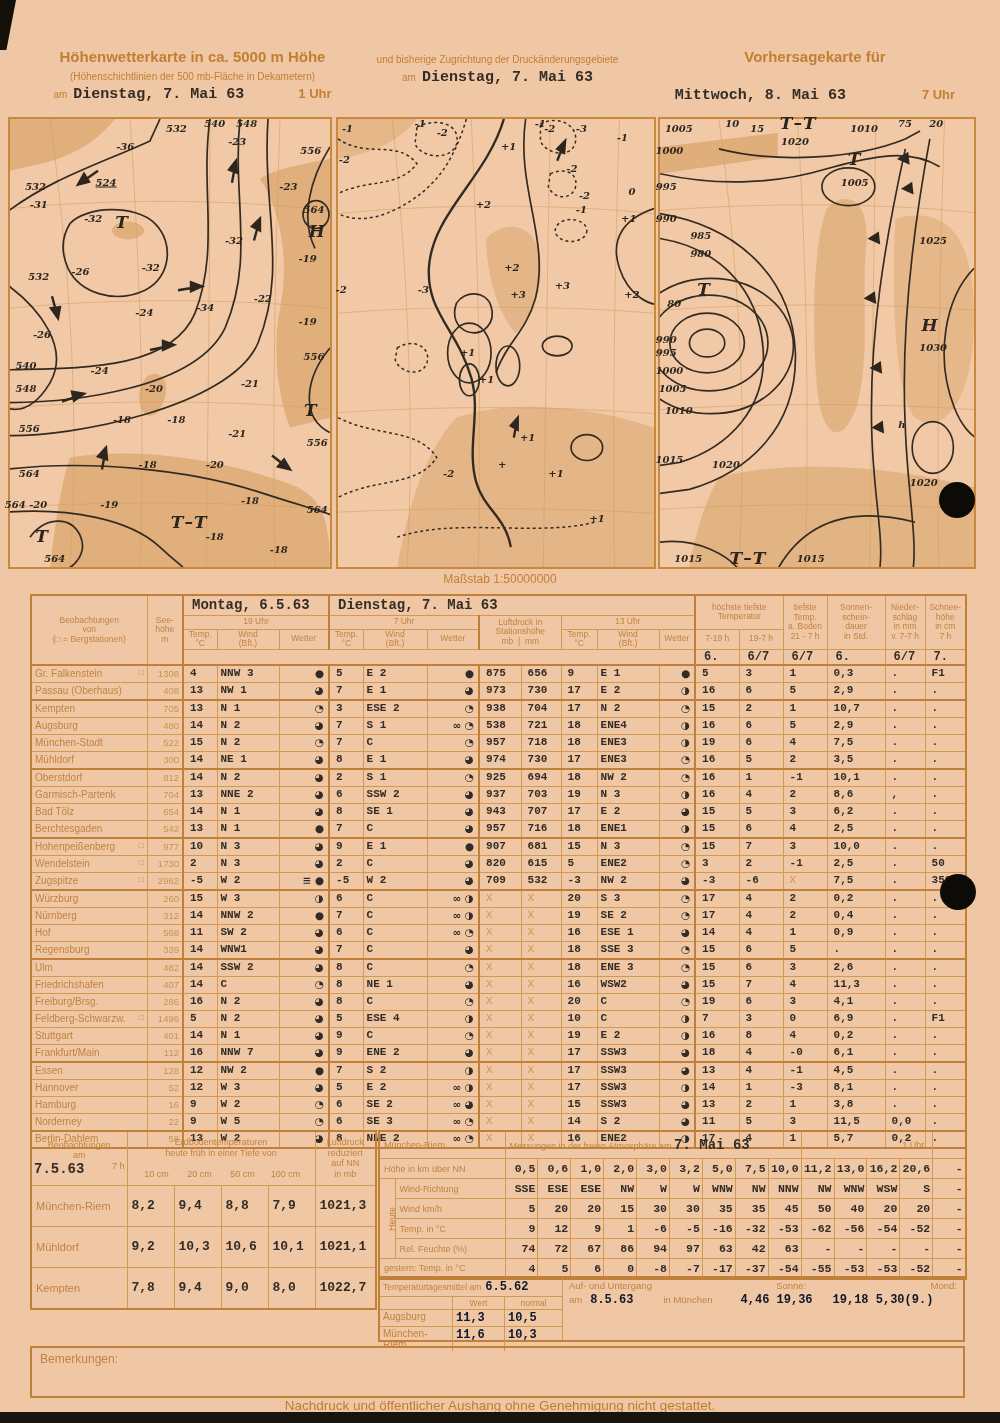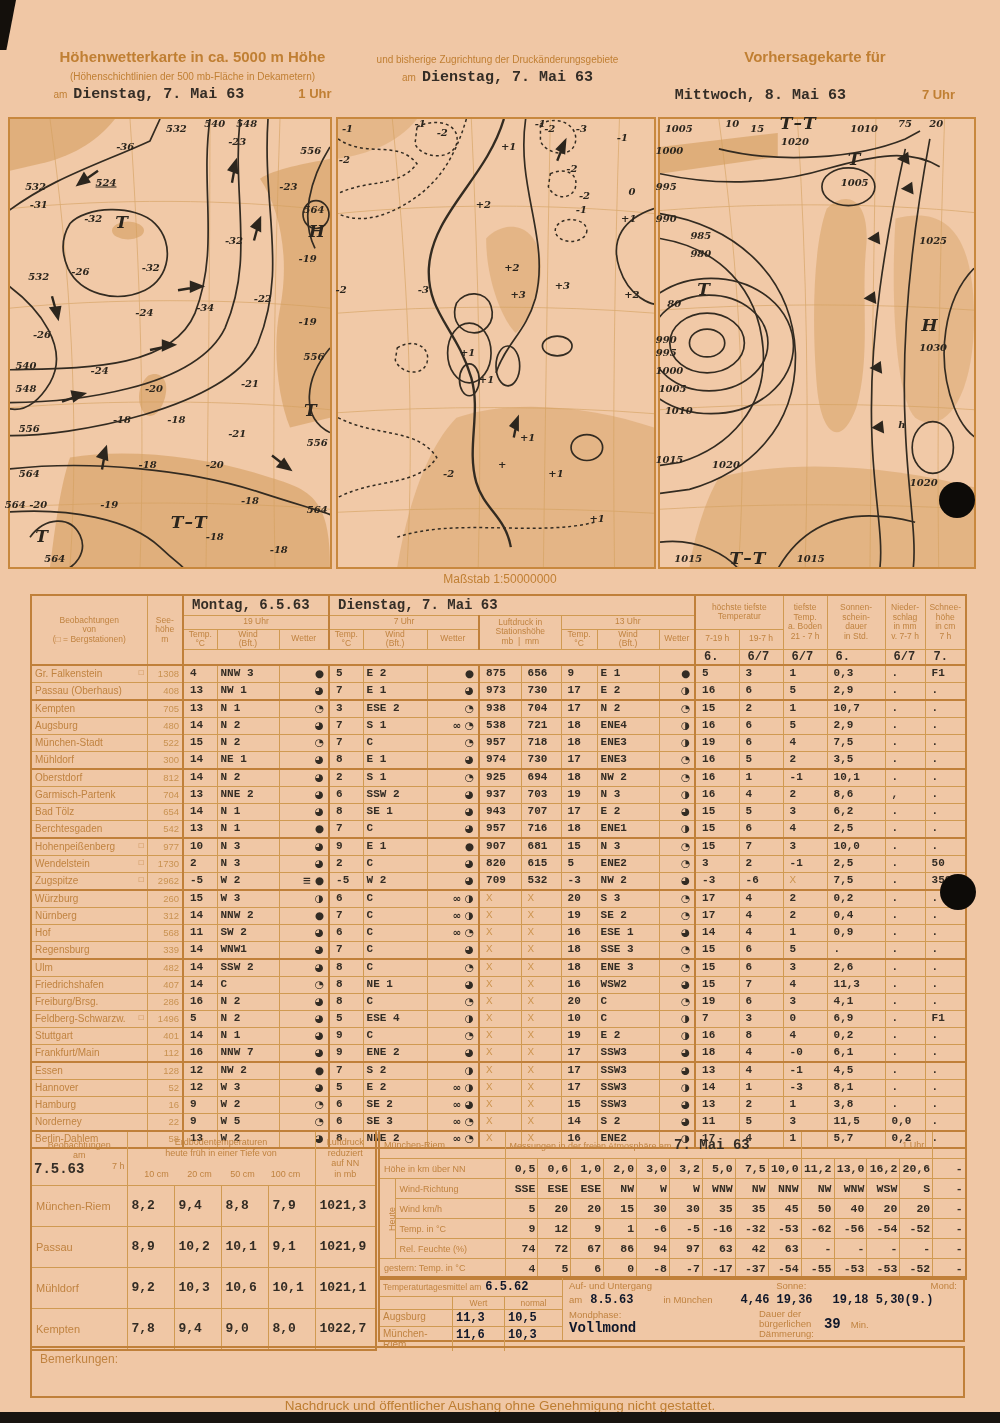--- a/index.html
+++ b/index.html
@@ -1032,28 +1032,20 @@
     <tbody id="gnd-body">
         <tr>
           <td class="nm">München-Riem</td>
           <td>8,2</td>
           <td>9,4</td>
           <td>8,8</td>
           <td>7,9</td>
           <td>1021,3</td>
         </tr>
         <tr>
-          <td class="nm">Passau</td>
-          <td>8,9</td>
-          <td>10,2</td>
-          <td>10,1</td>
-          <td>9,1</td>
-          <td>1021,9</td>
-        </tr>
-        <tr>
           <td class="nm">Mühldorf</td>
           <td>9,2</td>
           <td>10,3</td>
           <td>10,6</td>
           <td>10,1</td>
           <td>1021,1</td>
         </tr>
         <tr>
           <td class="nm">Kempten</td>
           <td>7,8</td>
@@ -1211,35 +1203,20 @@
         <span>Sonne:</span>
         <span>Mond:</span>
       </div>
       <div style="display:flex;align-items:baseline;gap:8px;padding:0 6px;">
         <span>am</span>
         <span class="typedv">8.5.63</span>
         <span style="margin-left:22px;">in München</span>
         <span class="typedv" style="margin-left:20px;">4,46 19,36</span>
         <span class="typedv" style="margin-left:12px;">19,18 5,30(9.)</span>
       </div>
-      <div style="display:flex;padding:2px 6px;gap:10px;">
-        <div style="width:180px;">
-          <div>Mondphase:</div>
-          <div class="typedv" style="font-size:14px;">Vollmond</div>
-        </div>
-        <div style="display:flex;gap:10px;align-items:center;">
-          <div style="line-height:10px;">
-            <div>Dauer der</div>
-            <div>bürgerlichen</div>
-            <div>Dämmerung:</div>
-          </div>
-          <span class="typedv" style="font-size:14px;">39</span>
-          <span>Min.</span>
-        </div>
-      </div>
     </div>
   </div>
 
   <div class="bem">
     <span>Bemerkungen:</span>
   </div>
   <div class="footer">Nachdruck und öffentlicher Aushang ohne Genehmigung nicht gestattet.</div>
 
   <div class="hole" style="left:939px;top:482px;"></div>
   <div class="hole" style="left:940px;top:874px;"></div>

